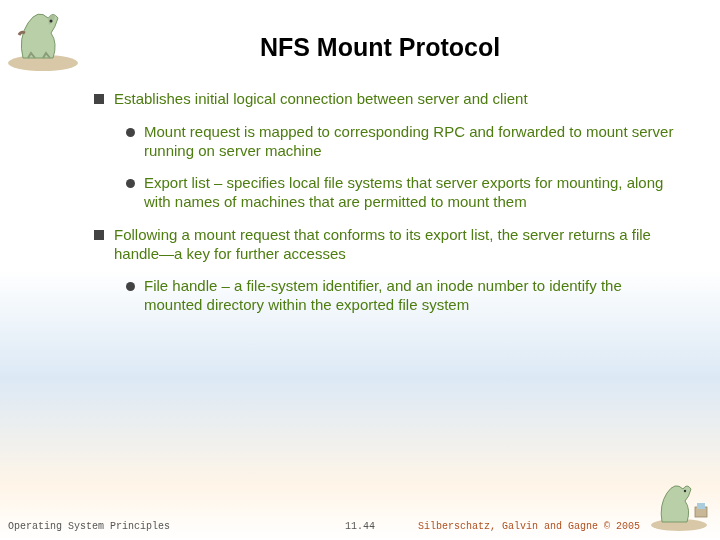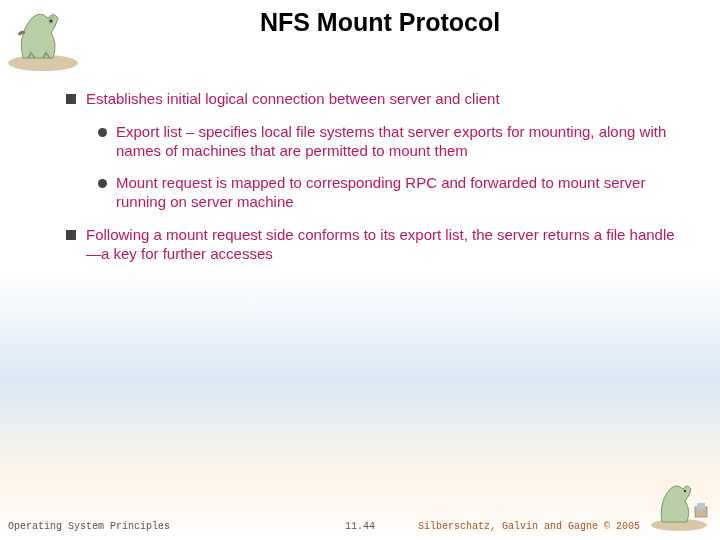--- a/index.html
+++ b/index.html
@@ -23,31 +23,31 @@
     bottom: 8px;
     right: 8px;
     width: 65px;
     height: 55px;
   }
   .title {
     text-align: center;
     font-size: 25px;
     font-weight: bold;
     color: #000;
-    padding-top: 8px;
+    padding-top: 33px;
     margin-left: 40px;
   }
   .content {
     position: absolute;
     top: 90px;
-    left: 58px;
+    left: 86px;
     right: 40px;
     font-size: 15px;
     line-height: 1.25;
-    color: #be185d;
+    color: #4d7c0f;
   }
   .l1 {
     position: relative;
     padding-left: 28px;
     margin-bottom: 14px;
   }
   .l1::before {
     content: "";
     position: absolute;
     left: 8px;
@@ -114,23 +114,24 @@
     <circle cx="48" cy="18" r="1.5" fill="#333"></circle>
     <path d="M25 55 L28 50 L32 55 M40 55 L43 50 L47 55" stroke="#8a9d78" stroke-width="2" fill="none"></path>
     <path d="M22 30 Q18 28 16 32" stroke="#8a6d5a" stroke-width="3" fill="none"></path>
   </svg>
 </div>
 
 <h1 class="title">NFS Mount Protocol</h1>
 
 <div class="content">
   <div class="l1">Establishes initial logical connection between server and client</div>
+  <div class="l2">Mount request is mapped to corresponding RPC and forwarded to mount server running on server machine</div>
   <div class="l2">Export list – specifies local file systems that server exports for mounting, along with names of machines that are permitted to mount them</div>
-  <div class="l2">Mount request is mapped to corresponding RPC and forwarded to mount server running on server machine</div>
-  <div class="l1">Following a mount request side conforms to its export list, the server returns a file handle—a key for further accesses</div>
+  <div class="l1">Following a mount request that conforms to its export list, the server returns a file handle—a key for further accesses</div>
+  <div class="l2">File handle – a file-system identifier, and an inode number to identify the mounted directory within the exported file system</div>
 </div>
 
 <div class="dino-bottom">
   <svg viewBox="0 0 65 55">
     <ellipse cx="32" cy="48" rx="28" ry="6" fill="#d9c8a8"></ellipse>
     <path d="M15 45 Q12 28 20 16 Q28 4 36 12 Q40 6 44 12 Q42 20 38 24 Q44 32 40 45 Z" fill="#b8cfa8" stroke="#7a9968" stroke-width="1"></path>
     <circle cx="38" cy="14" r="1.2" fill="#333"></circle>
     <rect x="48" y="30" width="12" height="10" fill="#c8b898" stroke="#998866" stroke-width="0.8"></rect>
     <rect x="50" y="26" width="8" height="6" fill="#aaccdd"></rect>
   </svg>

